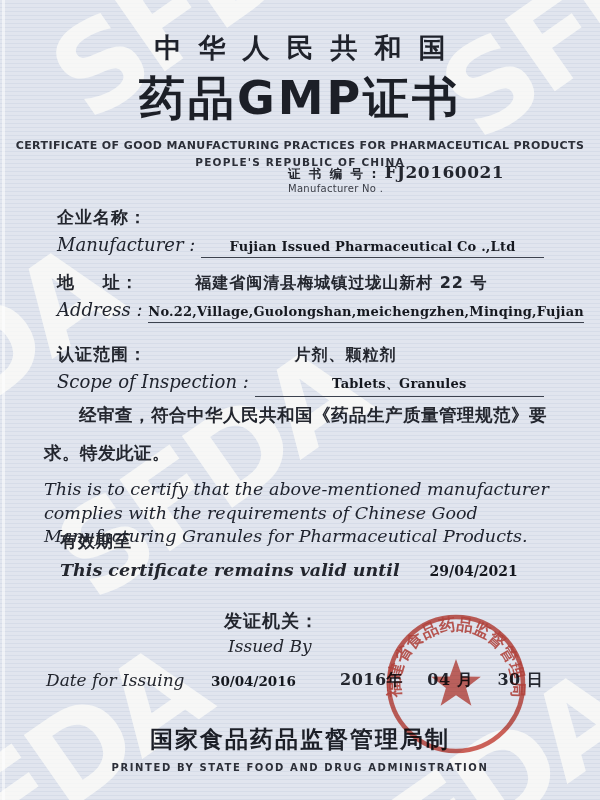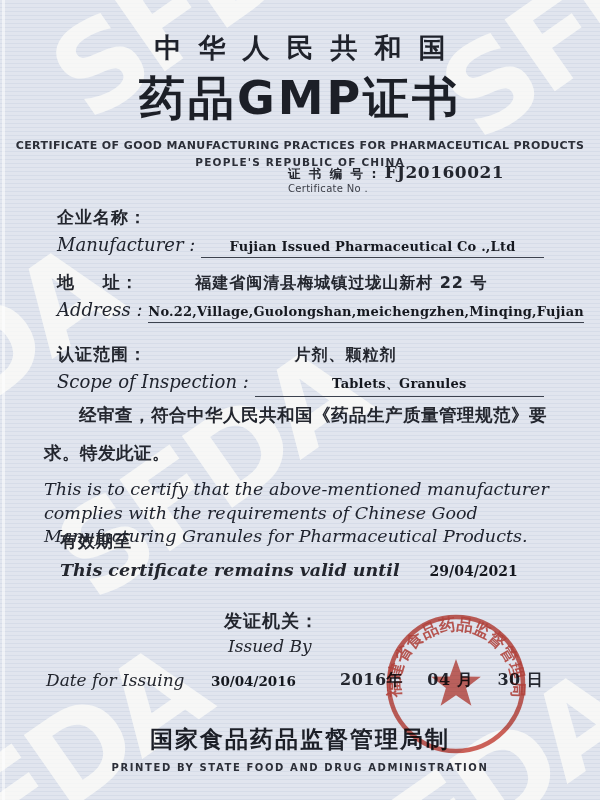--- a/index.html
+++ b/index.html
@@ -112,21 +112,21 @@
       <div class="main-title">药品GMP证书</div>
       <div class="en-title1">CERTIFICATE OF GOOD MANUFACTURING PRACTICES FOR PHARMACEUTICAL PRODUCTS</div>
       <div class="en-title2">PEOPLE'S REPUBLIC OF CHINA</div>
     </div>
 
     <div class="certno">
       <div class="certno-row">
         <span class="certno-label">证 书 编 号 :</span>
         <span class="certno-value serif-b">FJ20160021</span>
       </div>
-      <div class="certno-en">Certificate No .</div>
+      <div class="certno-en">Manufacturer No .</div>
     </div>
 
     <div class="fields">
 
       <div class="field">
         <div class="row-cn">
           <span class="label-cn">企业名称：</span>
         </div>
         <div class="row-en">
           <span class="label-en serif-i">Manufacturer : </span>

